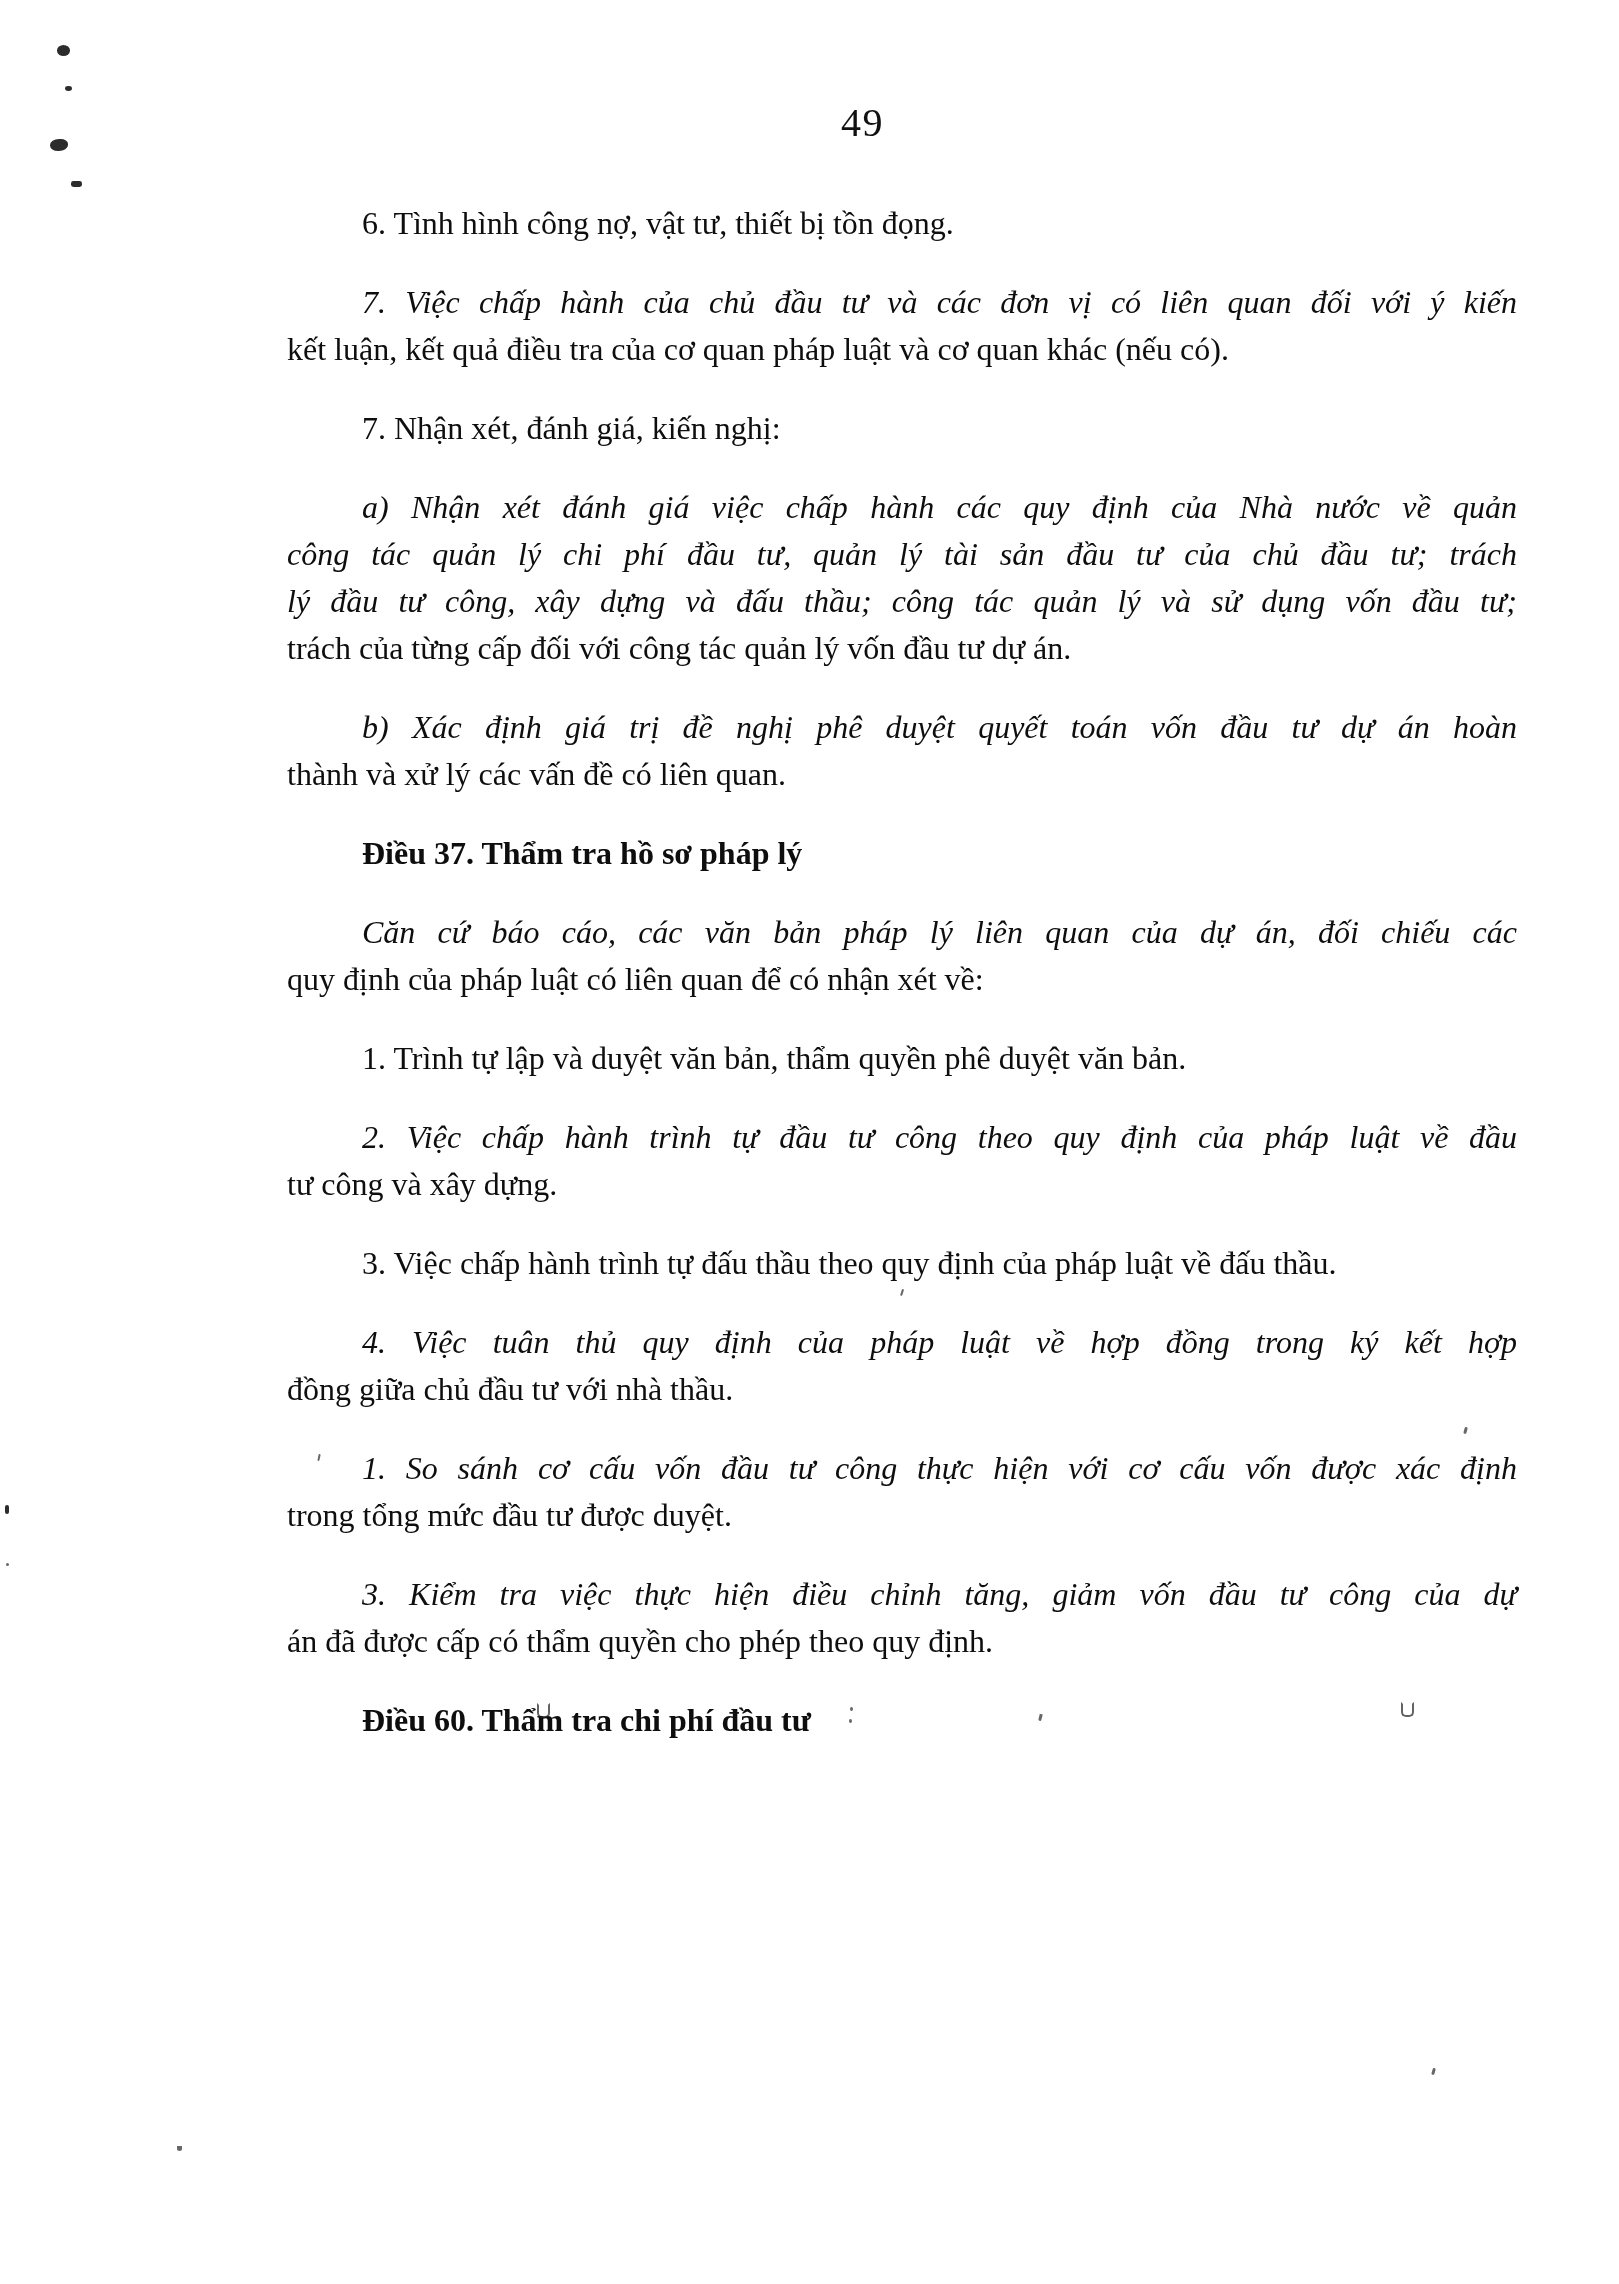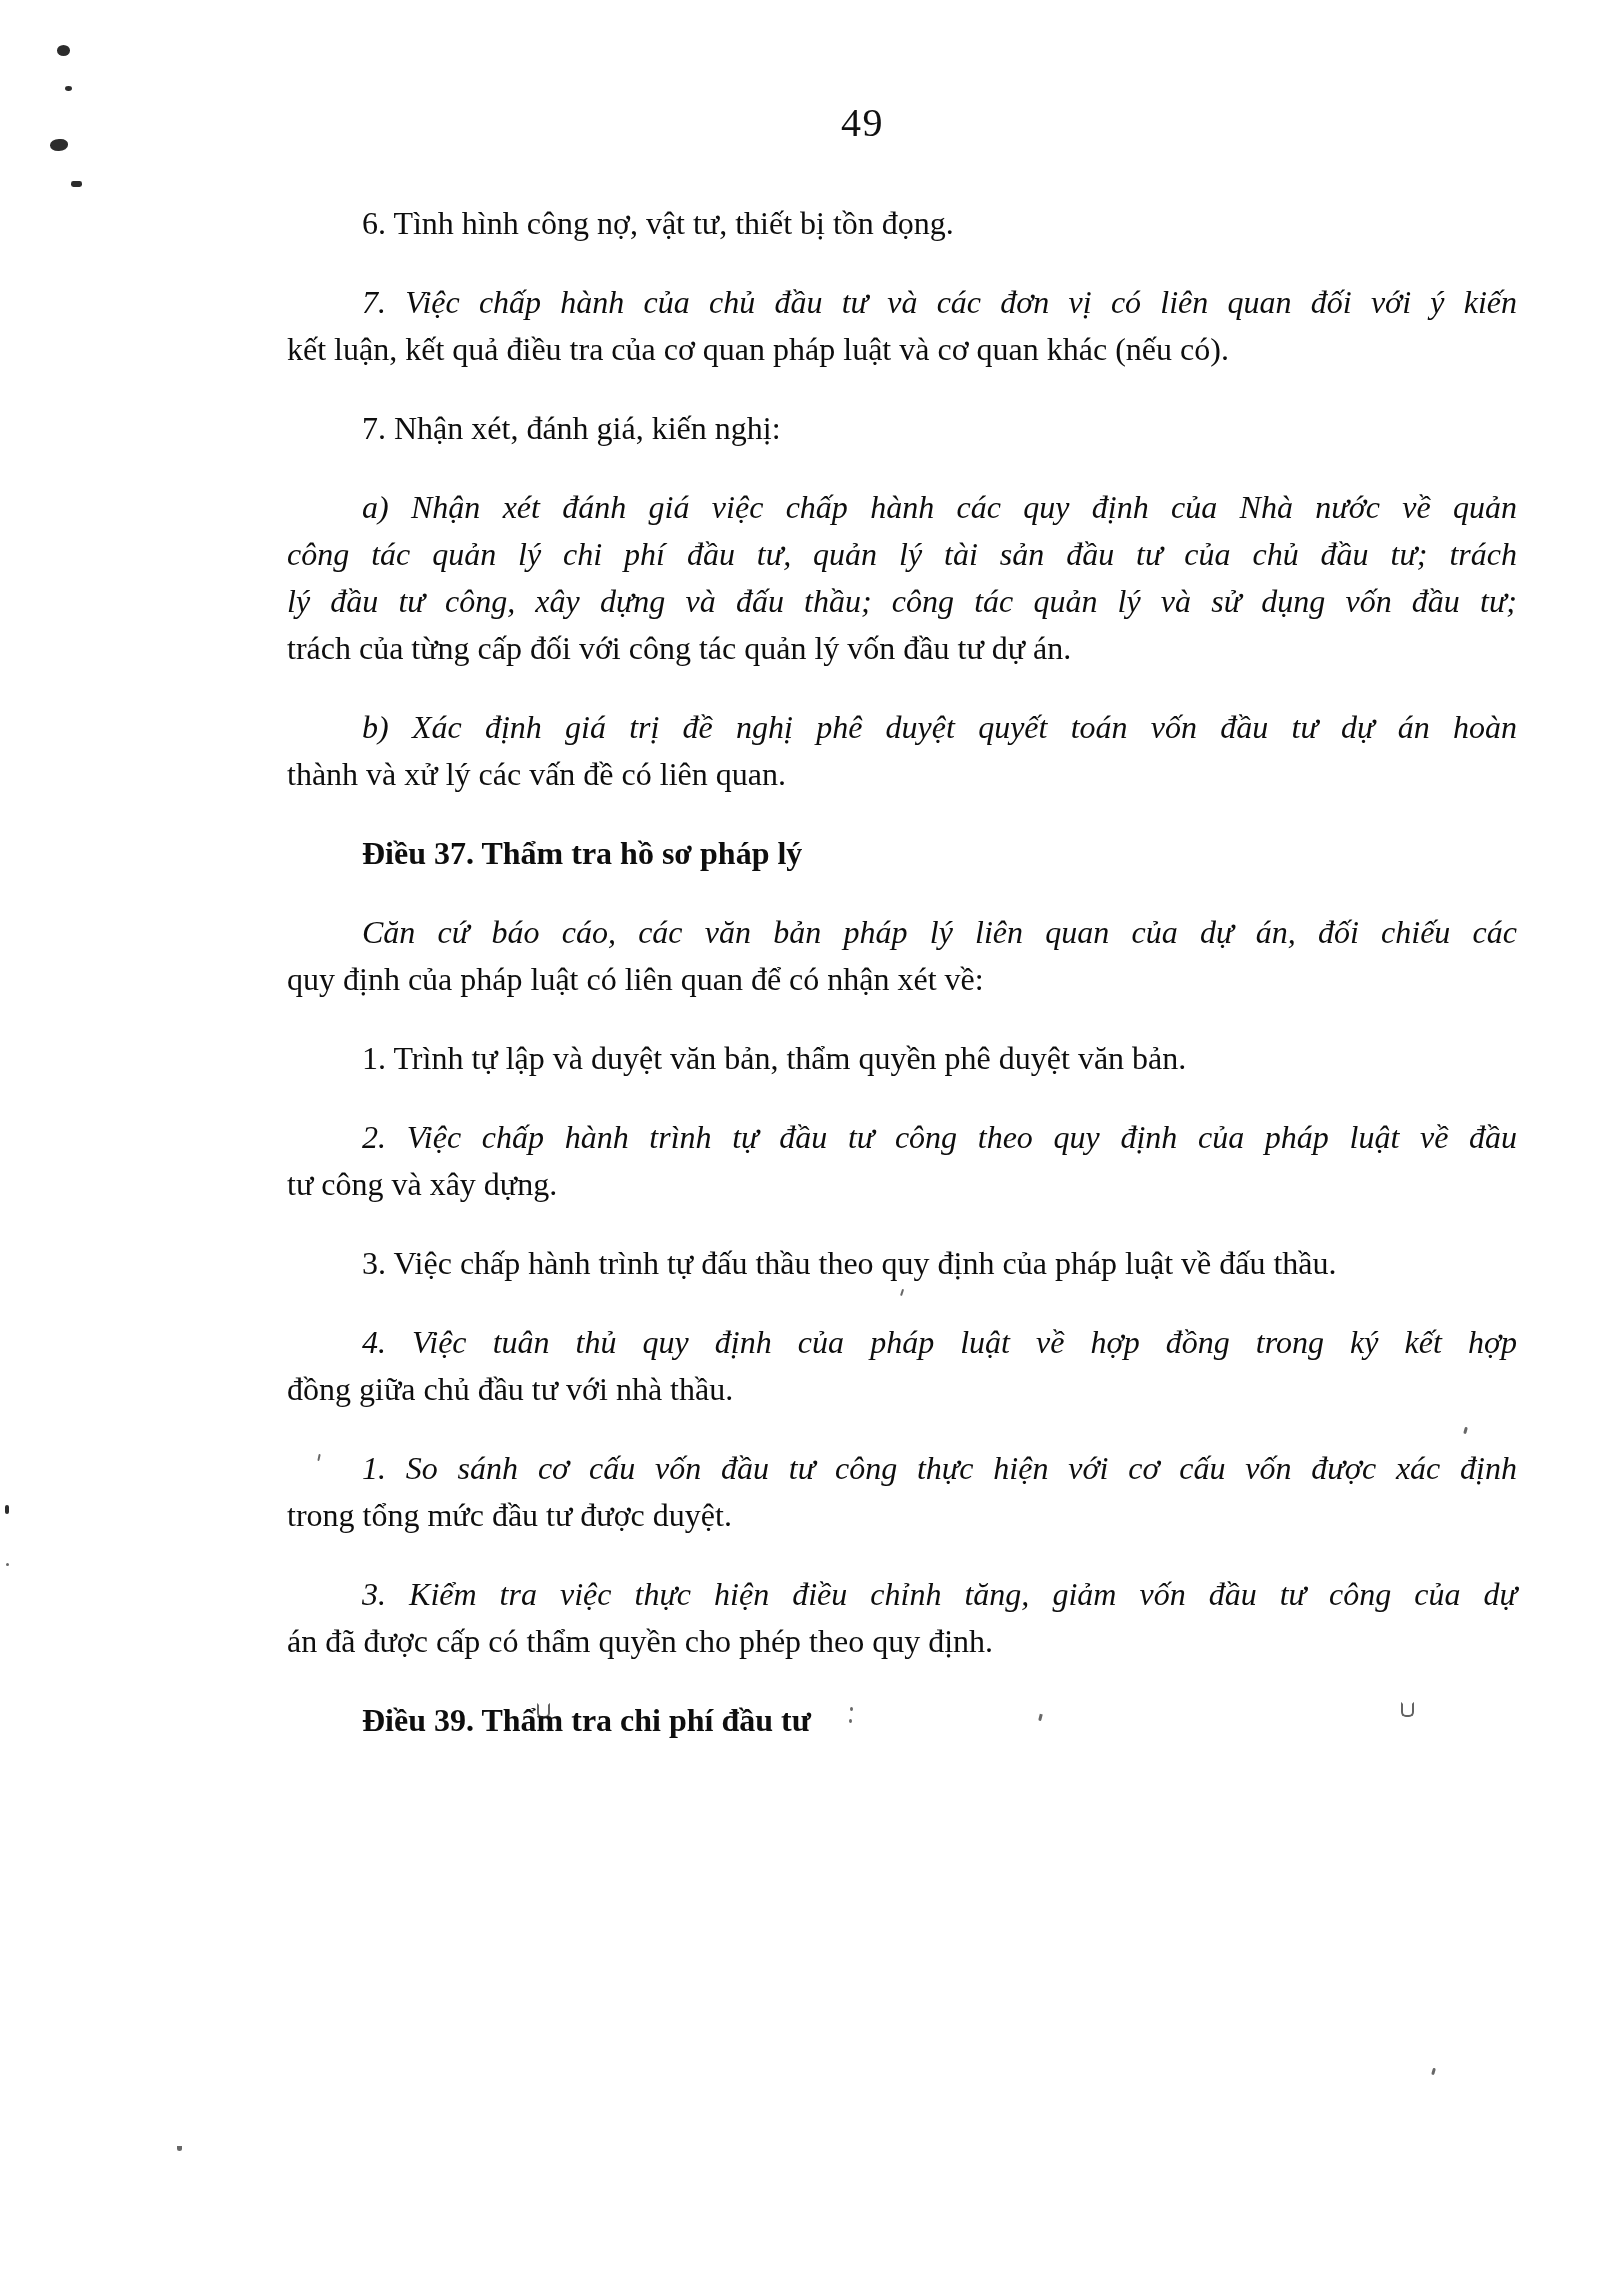--- a/index.html
+++ b/index.html
@@ -127,21 +127,21 @@
     </div>
 
 
     <div class="para">
       <div class="line fl jl">3. Kiểm tra việc thực hiện điều chỉnh tăng, giảm vốn đầu tư công của dự</div>
       <div class="line ll">án đã được cấp có thẩm quyền cho phép theo quy định.</div>
     </div>
 
 
     <div class="para heading">
-      <div class="line fl ll nowrap">Điều 39. Thẩm tra chi phí đầu tư</div>
+      <div class="line fl ll nowrap">Điều 60. Thẩm tra chi phí đầu tư</div>
     </div>
 
   </div>
 
   <div class="artifact round" style="left:57px;  top:45px;   width:13px; height:10.5px;"></div>
   <div class="artifact round" style="left:65px;  top:86px;  width:6.5px;  height:4.9px;"></div>
   <div class="artifact soft" style="left:50px;  top:139px;  width:18px; height:12px; border-radius:50% 40% 50% 45%;"></div>
   <div class="artifact soft" style="left:71px;  top:181px;  width:10.5px; height:5.7px;"></div>
   <div class="artifact soft" style="left:4.9px;   top:1505px; width:4px;  height:9px;"></div>
   <div class="artifact round faint" style="left:5.7px; top:1563px; width:3.2px; height:3.2px;"></div>

